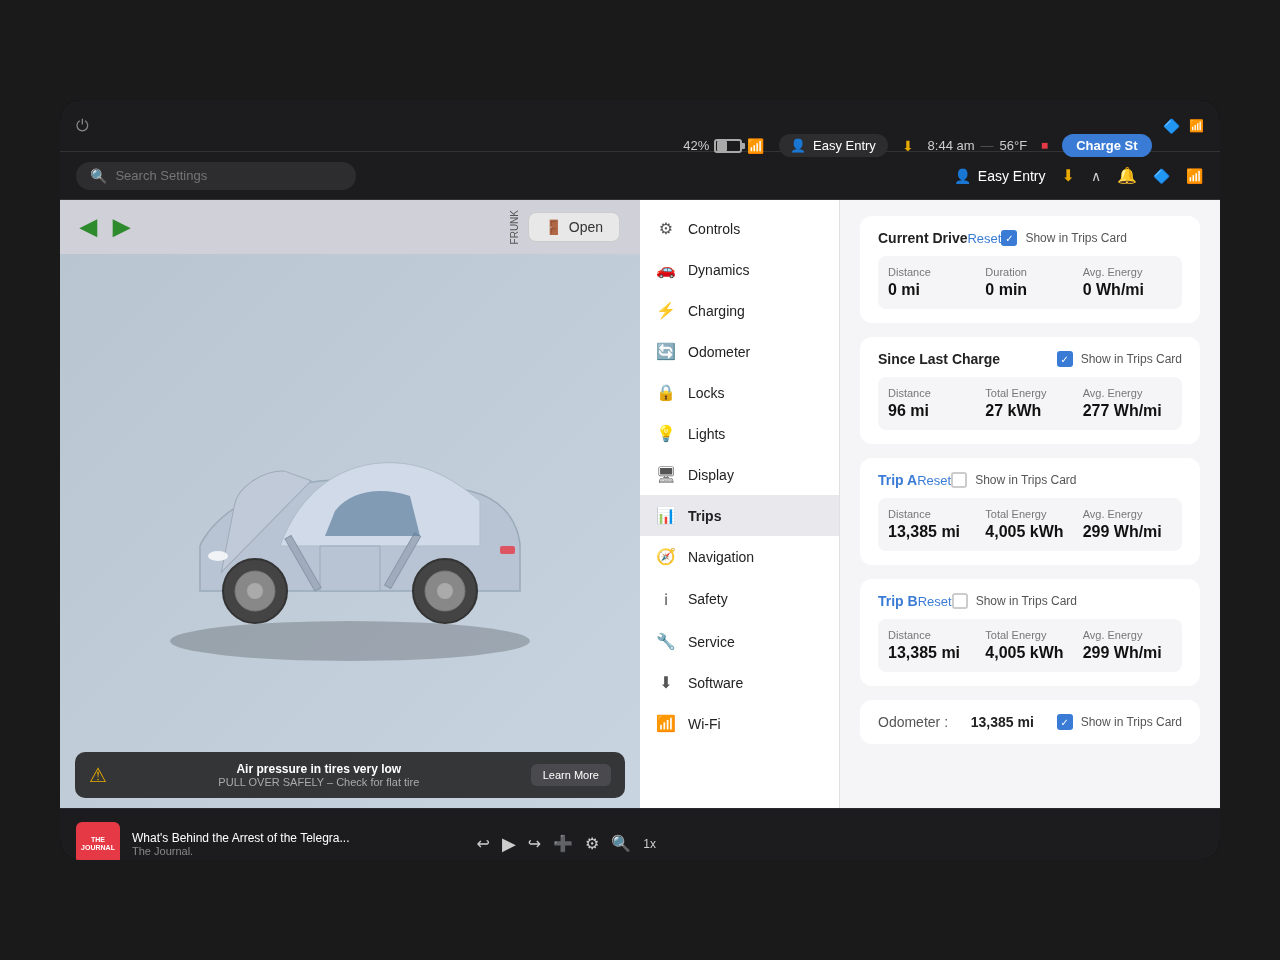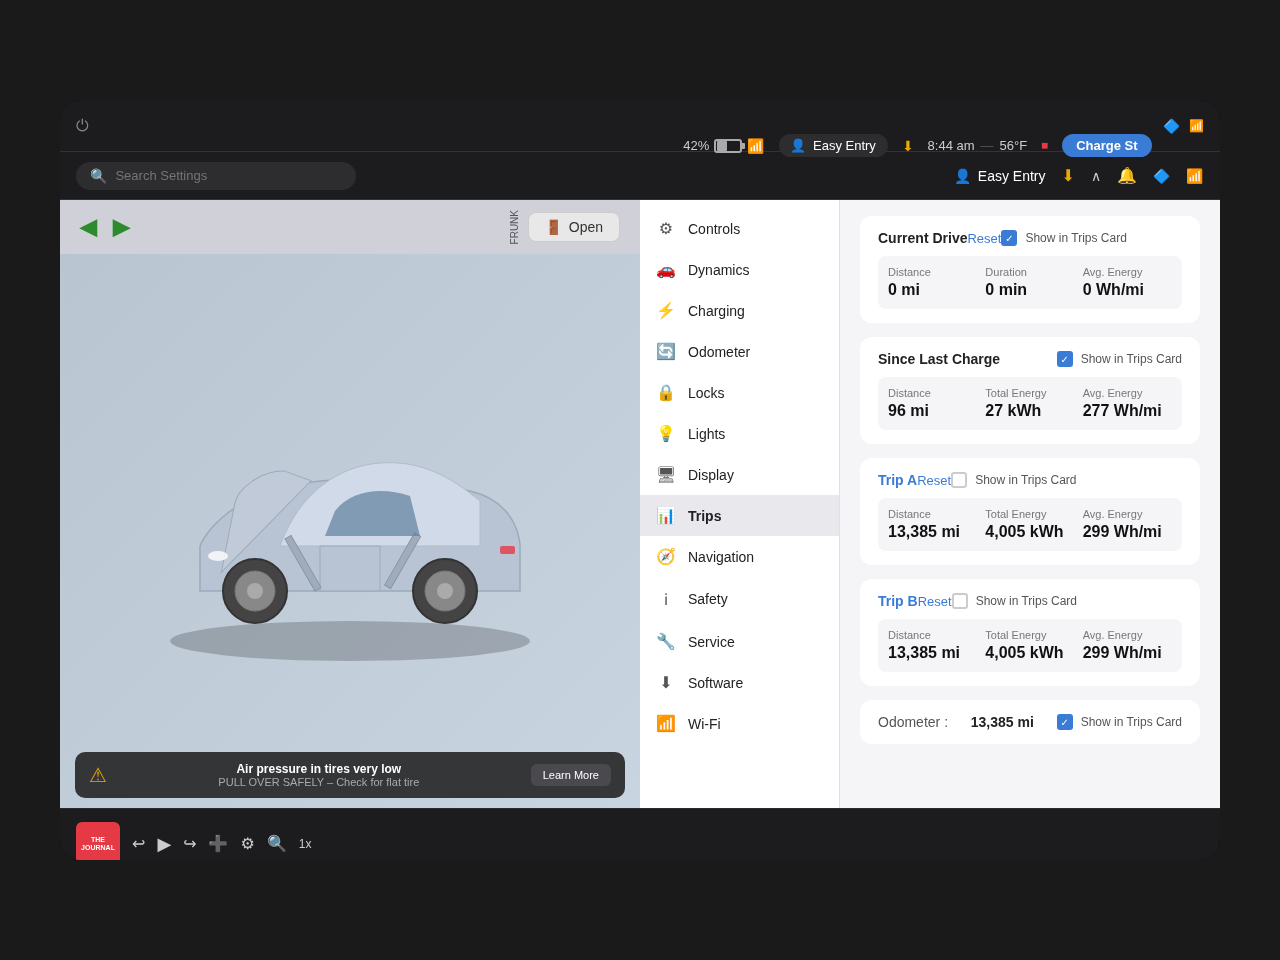--- a/index.html
+++ b/index.html
@@ -718,20 +718,24 @@
     </div>
   </div>
 
   <div style="height:70px;background:#1c1c1e;display:flex;align-items:center;padding:0 16px;gap:12px;border-top:1px solid #2a2a2e;">
 
     <div style="width:580px;display:flex;align-items:center;gap:12px;">
       <div class="podcast-thumb">
         <span style="font-size:7px;font-weight:800;">THE</span>
         <span style="font-size:7px;font-weight:800;">JOURNAL</span>
       </div>
+      <div class="podcast-info">
+        <div class="podcast-title">What's Behind the Arrest of the Telegra...</div>
+        <div class="podcast-source">The Journal.</div>
+      </div>
       <div class="player-controls">
         <span style="font-size:16px;cursor:pointer;color:#ccc;">↩</span>
         <span style="font-size:18px;cursor:pointer;color:#ccc;">▶</span>
         <span style="font-size:16px;cursor:pointer;color:#ccc;">↪</span>
         <span style="font-size:16px;cursor:pointer;color:#ccc;">➕</span>
         <span style="font-size:16px;cursor:pointer;color:#ccc;">⚙</span>
         <span style="font-size:16px;cursor:pointer;color:#ccc;">🔍</span>
         <span class="playback-speed" style="cursor:pointer;">1x</span>
       </div>
     </div>

